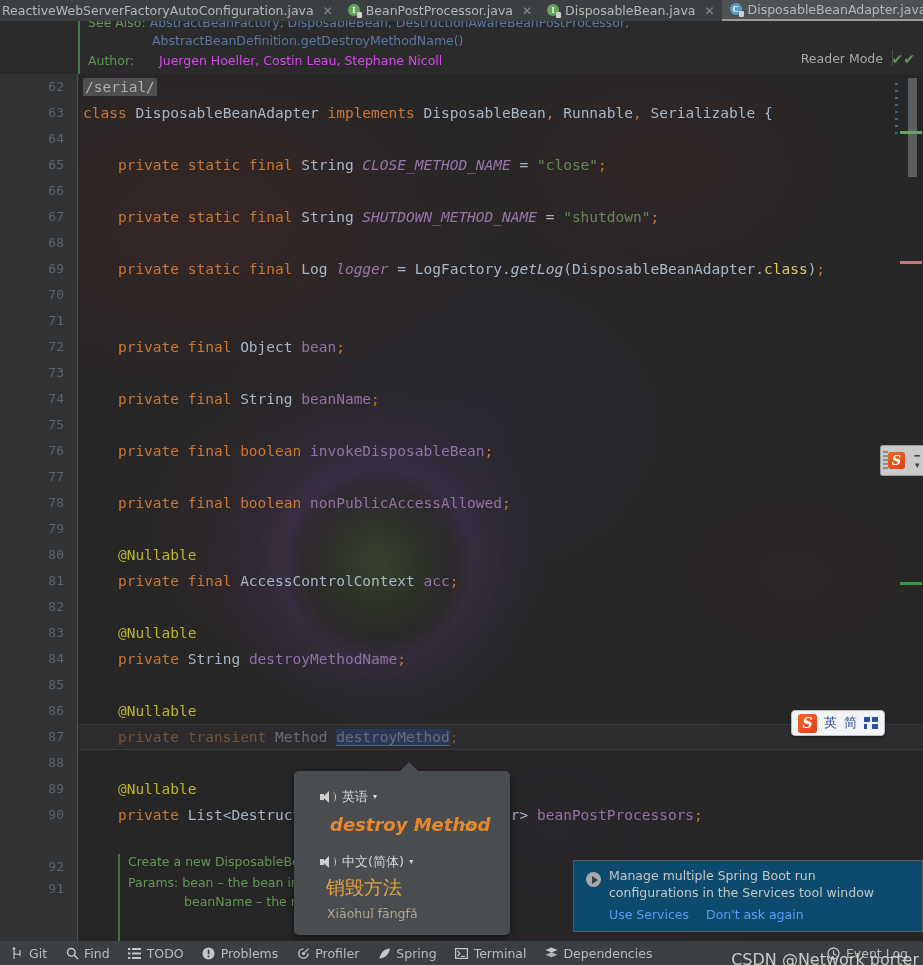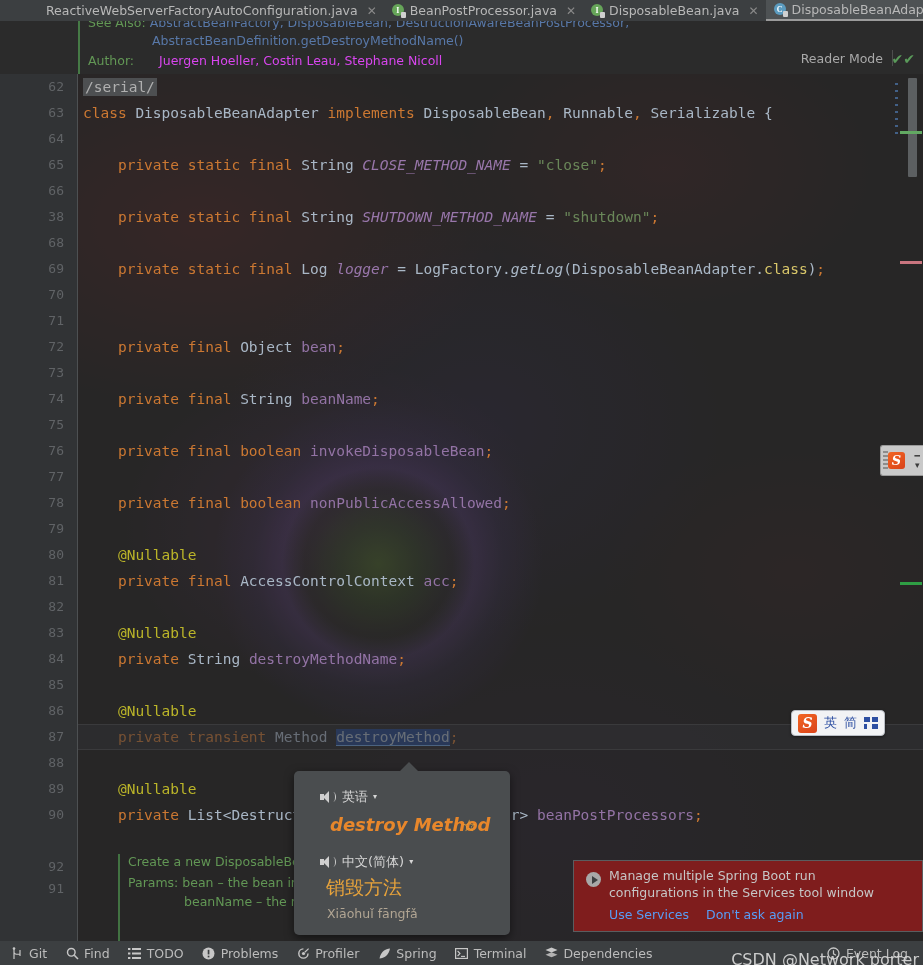--- a/index.html
+++ b/index.html
@@ -482,21 +482,21 @@
     white-space: nowrap;
   }
 
   
   .notif {
     position: absolute;
     left: 573px;
     top: 860px;
     width: 350px;
     height: 72px;
-    background: #7f1d1d;
+    background: #0c4a6e;
     border: 1px solid #5a5d5f;
     z-index: 45;
     box-sizing: border-box;
   }
   .notif-ico {
     position: absolute;
     left: 12px; top: 11px;
     width: 15px; height: 15px;
     border-radius: 50%;
     background: #a8a8a8;
@@ -586,21 +586,21 @@
     justify-content: center;
   }
   .sbi svg { display: block; }
 </style>
 </head>
 <body>
 
 <div id="app">
 
   <div class="tabbar">
-    <div class="tab" style="padding-left:2px;margin-left:44px;">
+    <div class="tab" style="padding-left:2px;">
       <span>ReactiveWebServerFactoryAutoConfiguration.java</span>
       <span class="tclose">✕</span>
     </div>
     <div class="tab">
       <span class="ficon iface">
           <span class="circ">I</span>
           <span class="lock"></span>
         </span>
       <span>BeanPostProcessor.java</span>
       <span class="tclose">✕</span>
@@ -643,21 +643,21 @@
       <div class="readersep"></div>
       <div class="readercheck">✔✔</div>
     </div>
 
     <div class="gutter">
         <div class="lnum" style="top: 0px;">62</div>
         <div class="lnum" style="top: 26px;">63</div>
         <div class="lnum" style="top: 52px;">64</div>
         <div class="lnum" style="top: 78px;">65</div>
         <div class="lnum" style="top: 104px;">66</div>
-        <div class="lnum" style="top: 130px;">38</div>
+        <div class="lnum" style="top: 130px;">67</div>
         <div class="lnum" style="top: 156px;">68</div>
         <div class="lnum" style="top: 182px;">69</div>
         <div class="lnum" style="top: 208px;">70</div>
         <div class="lnum" style="top: 234px;">71</div>
         <div class="lnum" style="top: 260px;">72</div>
         <div class="lnum" style="top: 286px;">73</div>
         <div class="lnum" style="top: 312px;">74</div>
         <div class="lnum" style="top: 338px;">75</div>
         <div class="lnum" style="top: 364px;">76</div>
         <div class="lnum" style="top: 390px;">77</div>

